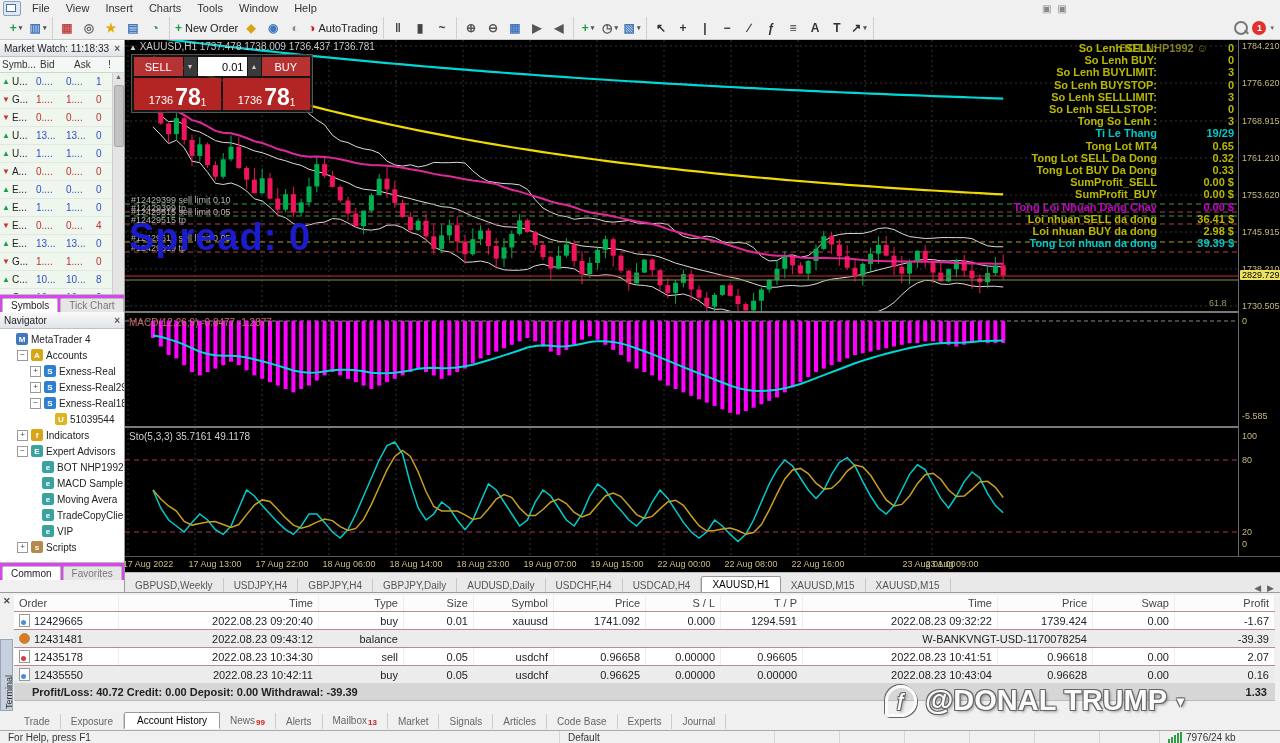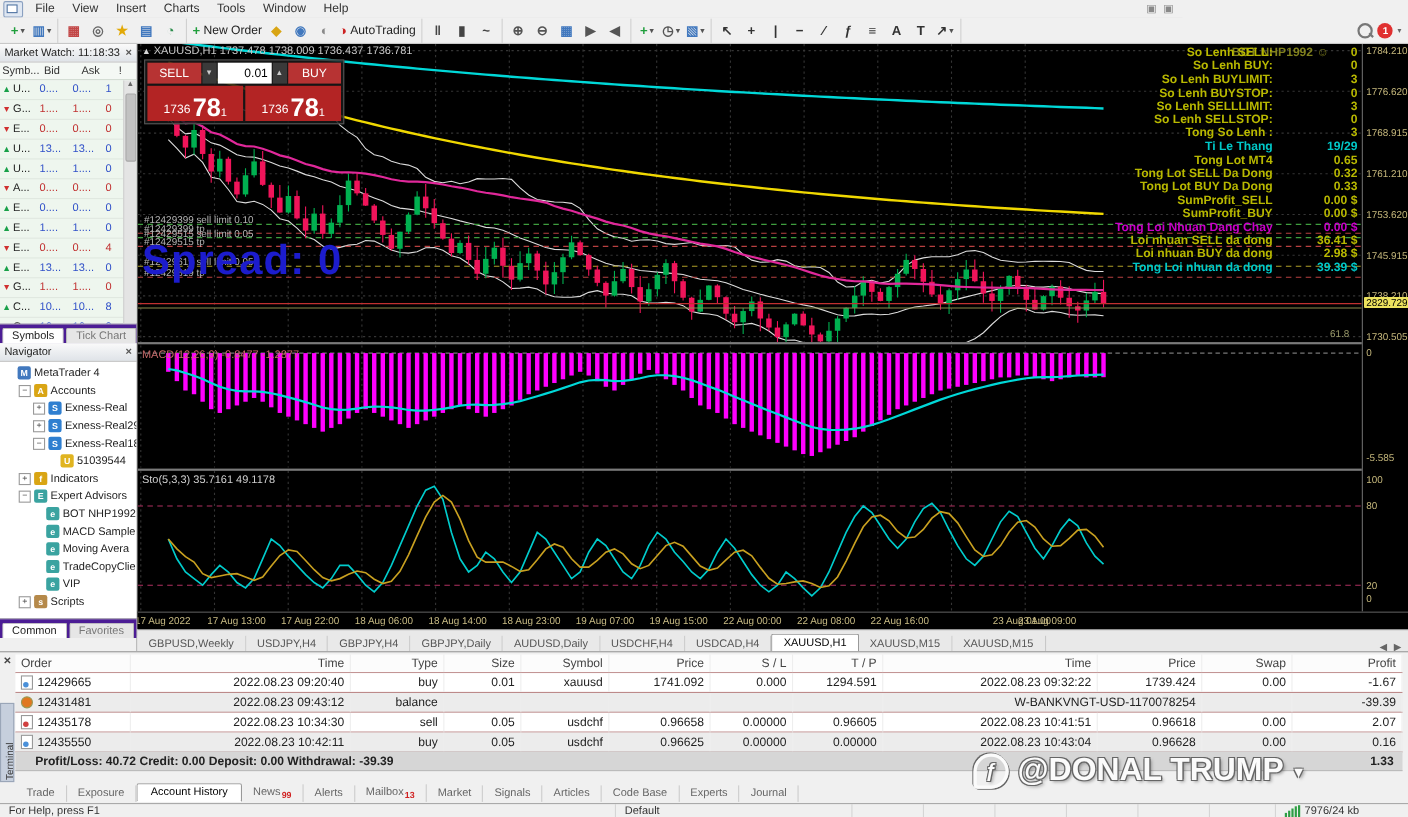--- a/index.html
+++ b/index.html
@@ -30,21 +30,21 @@
   #mw-colhdr{display:flex;height:15px;border-bottom:1px solid #cdd6cd;background:#f4f8f4;color:#333;font-size:10px;align-items:center;}
   #mw-colhdr span{padding:0 2px;}
   #mw-rows{height:221px;background:#eef6ee;overflow:hidden;position:relative;}
   .mw-row{display:flex;height:17px;align-items:center;border-bottom:1px solid #e0e8e0;font-size:10px;}
   .mw-sym{width:34px;display:flex;align-items:center;gap:2px;padding-left:2px;color:#222;}
   .mw-b,.mw-a{width:30px;text-align:left;}
   .mw-x{width:12px;text-align:left;}
   .mw-arrow{font-size:8px;}
   #mw-scroll{position:absolute;right:0;top:0;width:11px;height:221px;background:#e4e4e4;border-left:1px solid #cfcfcf;font-size:7px;color:#666;text-align:center;}
   #mw-scroll .thumb{position:absolute;left:1px;top:12px;width:8px;height:60px;background:#c2c2c2;border:1px solid #a8a8a8;border-radius:2px;}
-  .mini-tabs{display:flex;height:17px;background:#4c1d95;border-top:1px solid #bbb;align-items:flex-end;}
+  .mini-tabs{display:flex;height:17px;background:#d946ef;border-top:1px solid #bbb;align-items:flex-end;}
   .mini-tab{padding:1px 8px;font-size:10px;color:#777;border:1px solid #bbb;border-bottom:none;background:#e6e6e6;margin-left:2px;border-radius:2px 2px 0 0;}
   .mini-tab.active{background:#fff;color:#222;}
   
   #nav-tree{height:231px;background:#fff;overflow:hidden;padding-top:2px;}
   .nav-row{display:flex;align-items:center;height:16px;font-size:10px;color:#222;white-space:nowrap;overflow:hidden;}
   .toggle{width:9px;height:9px;border:1px solid #999;background:#fff;font-size:8px;line-height:7px;text-align:center;color:#444;margin-right:3px;flex:none;}
   .nicon{width:12px;height:12px;border-radius:2px;color:#fff;font-size:8px;font-weight:bold;display:flex;align-items:center;justify-content:center;margin-right:3px;flex:none;}
   
   #chartarea{left:125px;top:40px;width:1155px;height:532px;background:#000;overflow:hidden;}
   #chart-title{left:4px;top:1px;color:#c8c8c8;font-size:10px;z-index:30;}

